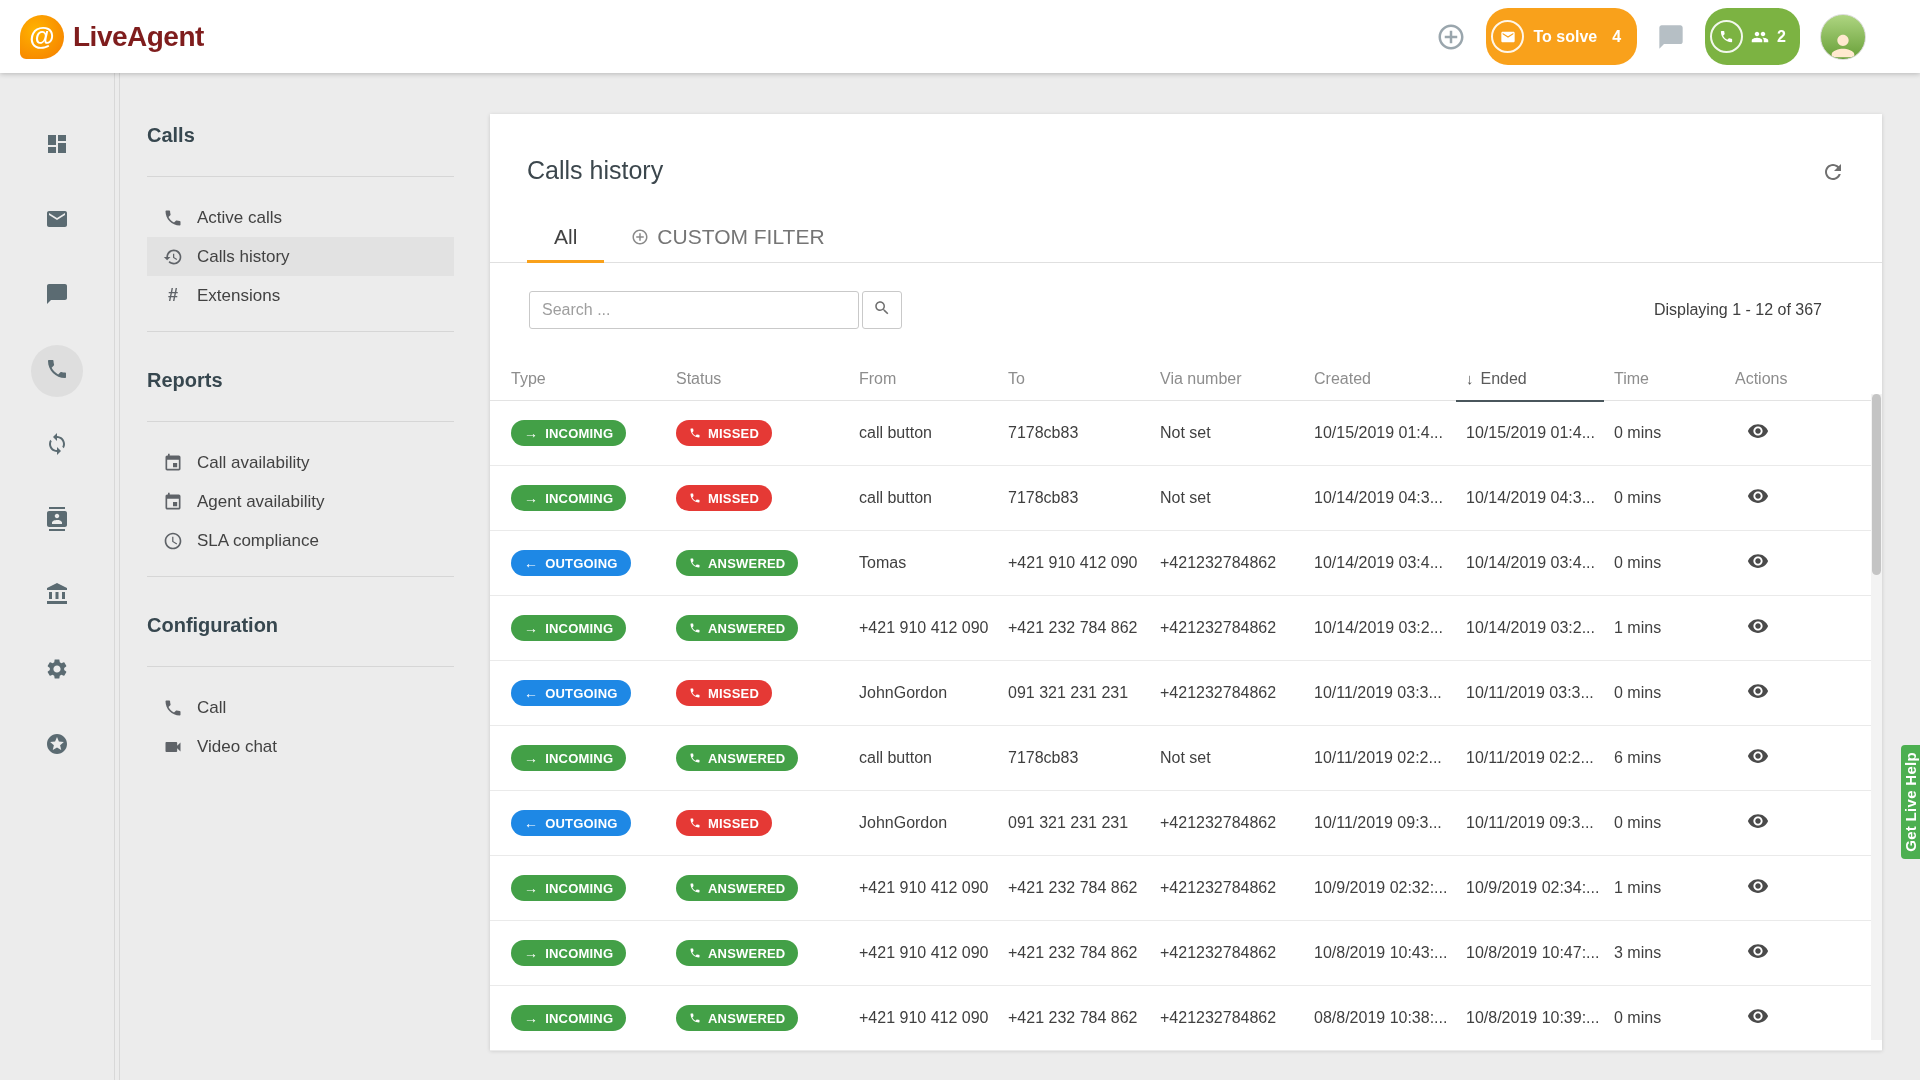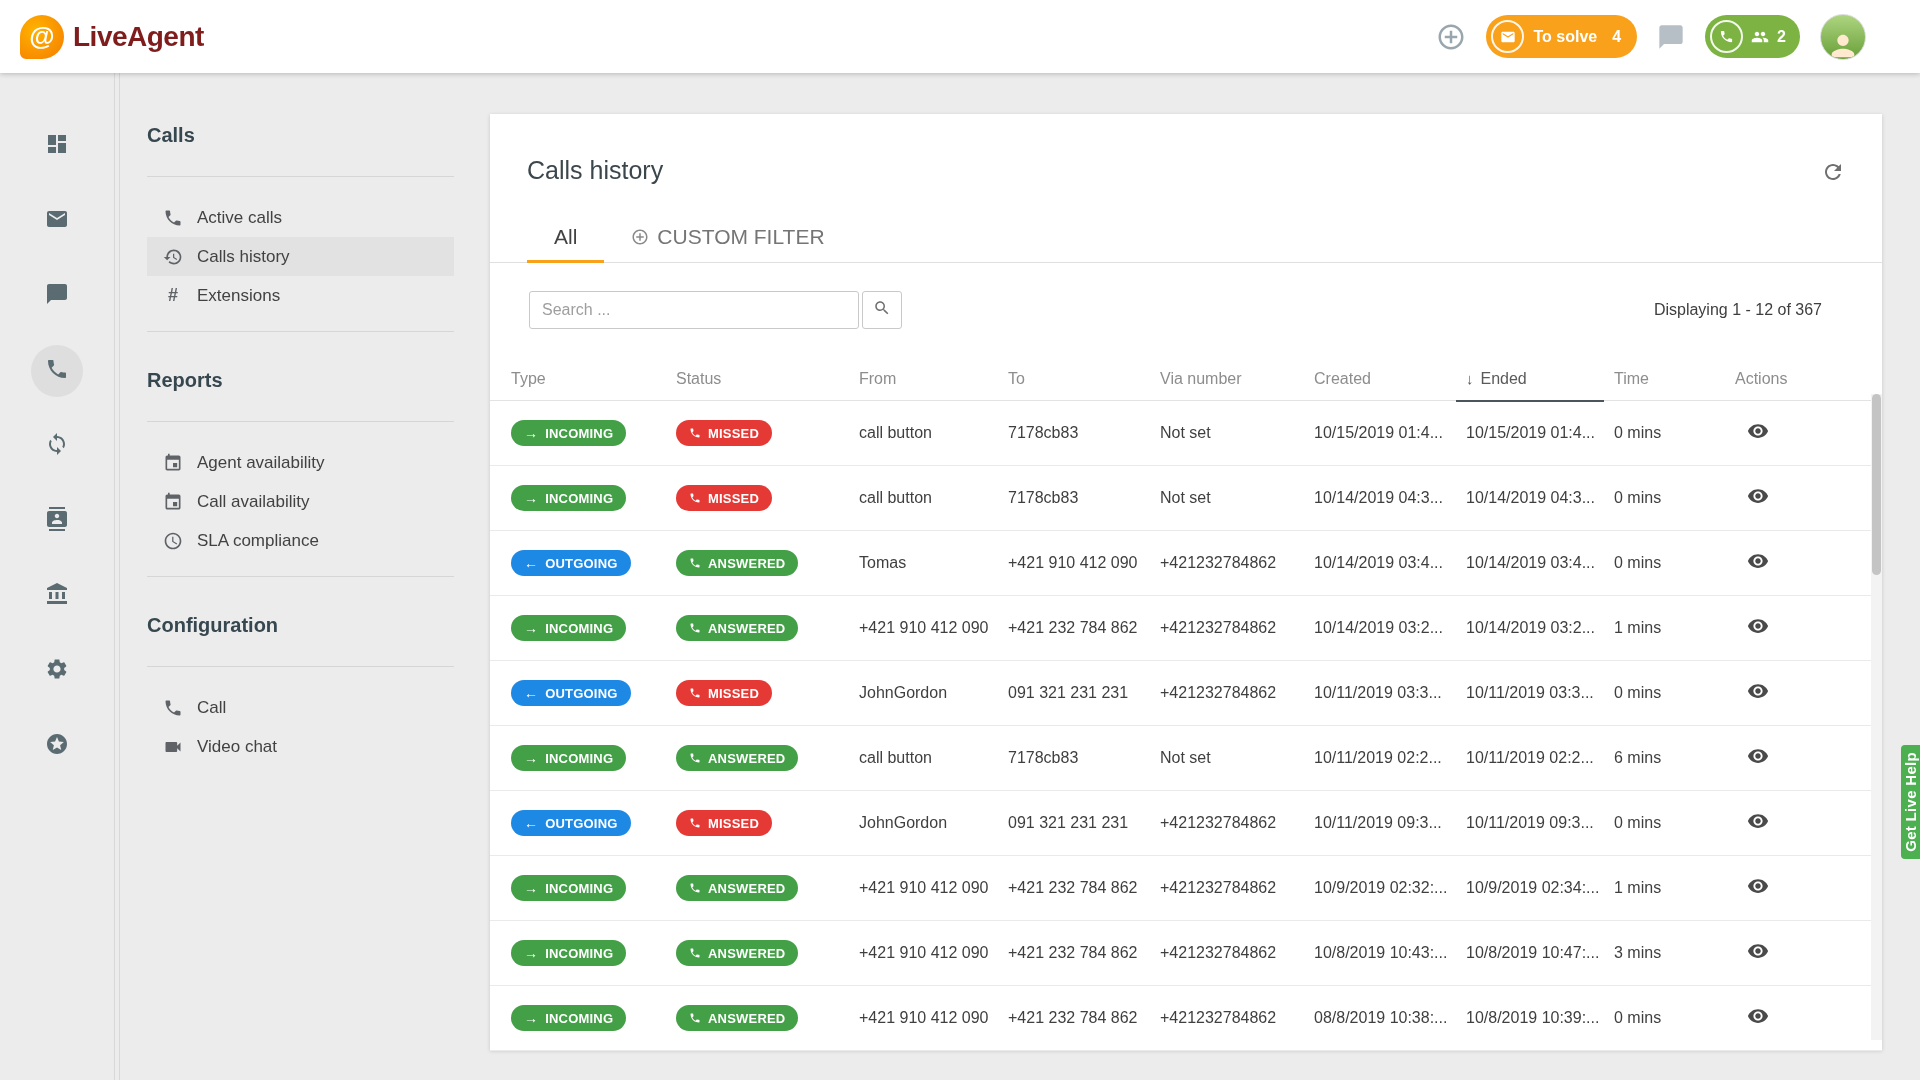--- a/index.html
+++ b/index.html
@@ -11,21 +11,21 @@
             box-shadow:0 1px 5px rgba(0,0,0,0.22); display:flex; align-items:center;
             justify-content:space-between; padding:0 54px 0 20px; z-index:20; }
   .brand { display:flex; align-items:center; gap:9px; cursor:pointer; }
   .logo-mark { width:44px; height:44px; border-radius:50% 50% 50% 6px;
                background:radial-gradient(circle at 35% 35%, #ffb300, #f57c00);
                color:#fff; font-size:26px; font-weight:bold; display:flex; align-items:center; justify-content:center; }
   .brand-text { font-size:28px; font-weight:bold; color:#7f1d1d; letter-spacing:-0.5px; }
   .top-actions { display:flex; align-items:center; gap:20px; }
   .icon-btn { color:#9aa6ad; display:flex; cursor:pointer; }
   .chat-gray { color:#b6bfc5; }
-  .pill { display:flex; align-items:center; height:43px; border-radius:22px; color:#fff; cursor:pointer; }
+  .pill { display:flex; align-items:center; height:57px; border-radius:22px; color:#fff; cursor:pointer; }
   .pill-orange { background:var(--orange,#F9A11B); padding:0 16px 0 5px; gap:9px; }
   .pill-green  { background:var(--pillgreen,#7CB342); padding:0 14px 0 5px; gap:8px; }
   .pill-circle { width:33px; height:33px; border-radius:50%; border:2px solid rgba(255,255,255,0.9);
                  display:flex; align-items:center; justify-content:center; color:#fff; }
   .pill-label,.pill-count { font-size:16px; font-weight:bold; }
   .pill-orange .pill-count { margin-left:6px; }
   .pill-people { display:flex; color:#fff; }
   .avatar { width:46px; height:46px; border-radius:50%; background:linear-gradient(180deg,#aed581,#689f38);
             border:1px solid #ddd; display:flex; align-items:flex-end; justify-content:center;
             overflow:hidden; color:#ffe9cf; cursor:pointer; }
@@ -228,29 +228,29 @@
     <div class="nav-div after-items"></div>
     <div class="nav-title">Reports</div>
     <div class="nav-div after-title"></div>
     <div class="nav-items">
       <div class="nav-item">
         <span class="nav-ic">
           <svg width="20" height="20" viewBox="0 0 24 24" fill="currentColor">
             <path d="M17 12h-5v5h5v-5zM16 1v2H8V1H6v2H5c-1.11 0-1.99.9-1.99 2L3 19c0 1.1.89 2 2 2h14c1.1 0 2-.9 2-2V5c0-1.1-.9-2-2-2h-1V3h-2zm3 18H5V8h14v11z"></path>
           </svg>
         </span>
+        <span class="nav-label">Call availability</span>
+      </div>
+      <div class="nav-item">
+        <span class="nav-ic">
+          <svg width="20" height="20" viewBox="0 0 24 24" fill="currentColor">
+            <path d="M17 12h-5v5h5v-5zM16 1v2H8V1H6v2H5c-1.11 0-1.99.9-1.99 2L3 19c0 1.1.89 2 2 2h14c1.1 0 2-.9 2-2V5c0-1.1-.9-2-2-2h-1V3h-2zm3 18H5V8h14v11z"></path>
+          </svg>
+        </span>
         <span class="nav-label">Agent availability</span>
-      </div>
-      <div class="nav-item">
-        <span class="nav-ic">
-          <svg width="20" height="20" viewBox="0 0 24 24" fill="currentColor">
-            <path d="M17 12h-5v5h5v-5zM16 1v2H8V1H6v2H5c-1.11 0-1.99.9-1.99 2L3 19c0 1.1.89 2 2 2h14c1.1 0 2-.9 2-2V5c0-1.1-.9-2-2-2h-1V3h-2zm3 18H5V8h14v11z"></path>
-          </svg>
-        </span>
-        <span class="nav-label">Call availability</span>
       </div>
       <div class="nav-item">
         <span class="nav-ic">
           <svg width="20" height="20" viewBox="0 0 24 24" fill="currentColor">
             <path d="M11.99 2C6.47 2 2 6.48 2 12s4.47 10 9.99 10C17.52 22 22 17.52 22 12S17.52 2 11.99 2zm.01 18c-4.42 0-8-3.58-8-8s3.58-8 8-8 8 3.58 8 8-3.58 8-8 8zm.5-13H11v6l5.25 3.15.75-1.23-4.5-2.67z"></path>
           </svg>
         </span>
         <span class="nav-label">SLA compliance</span>
       </div>
     </div>

